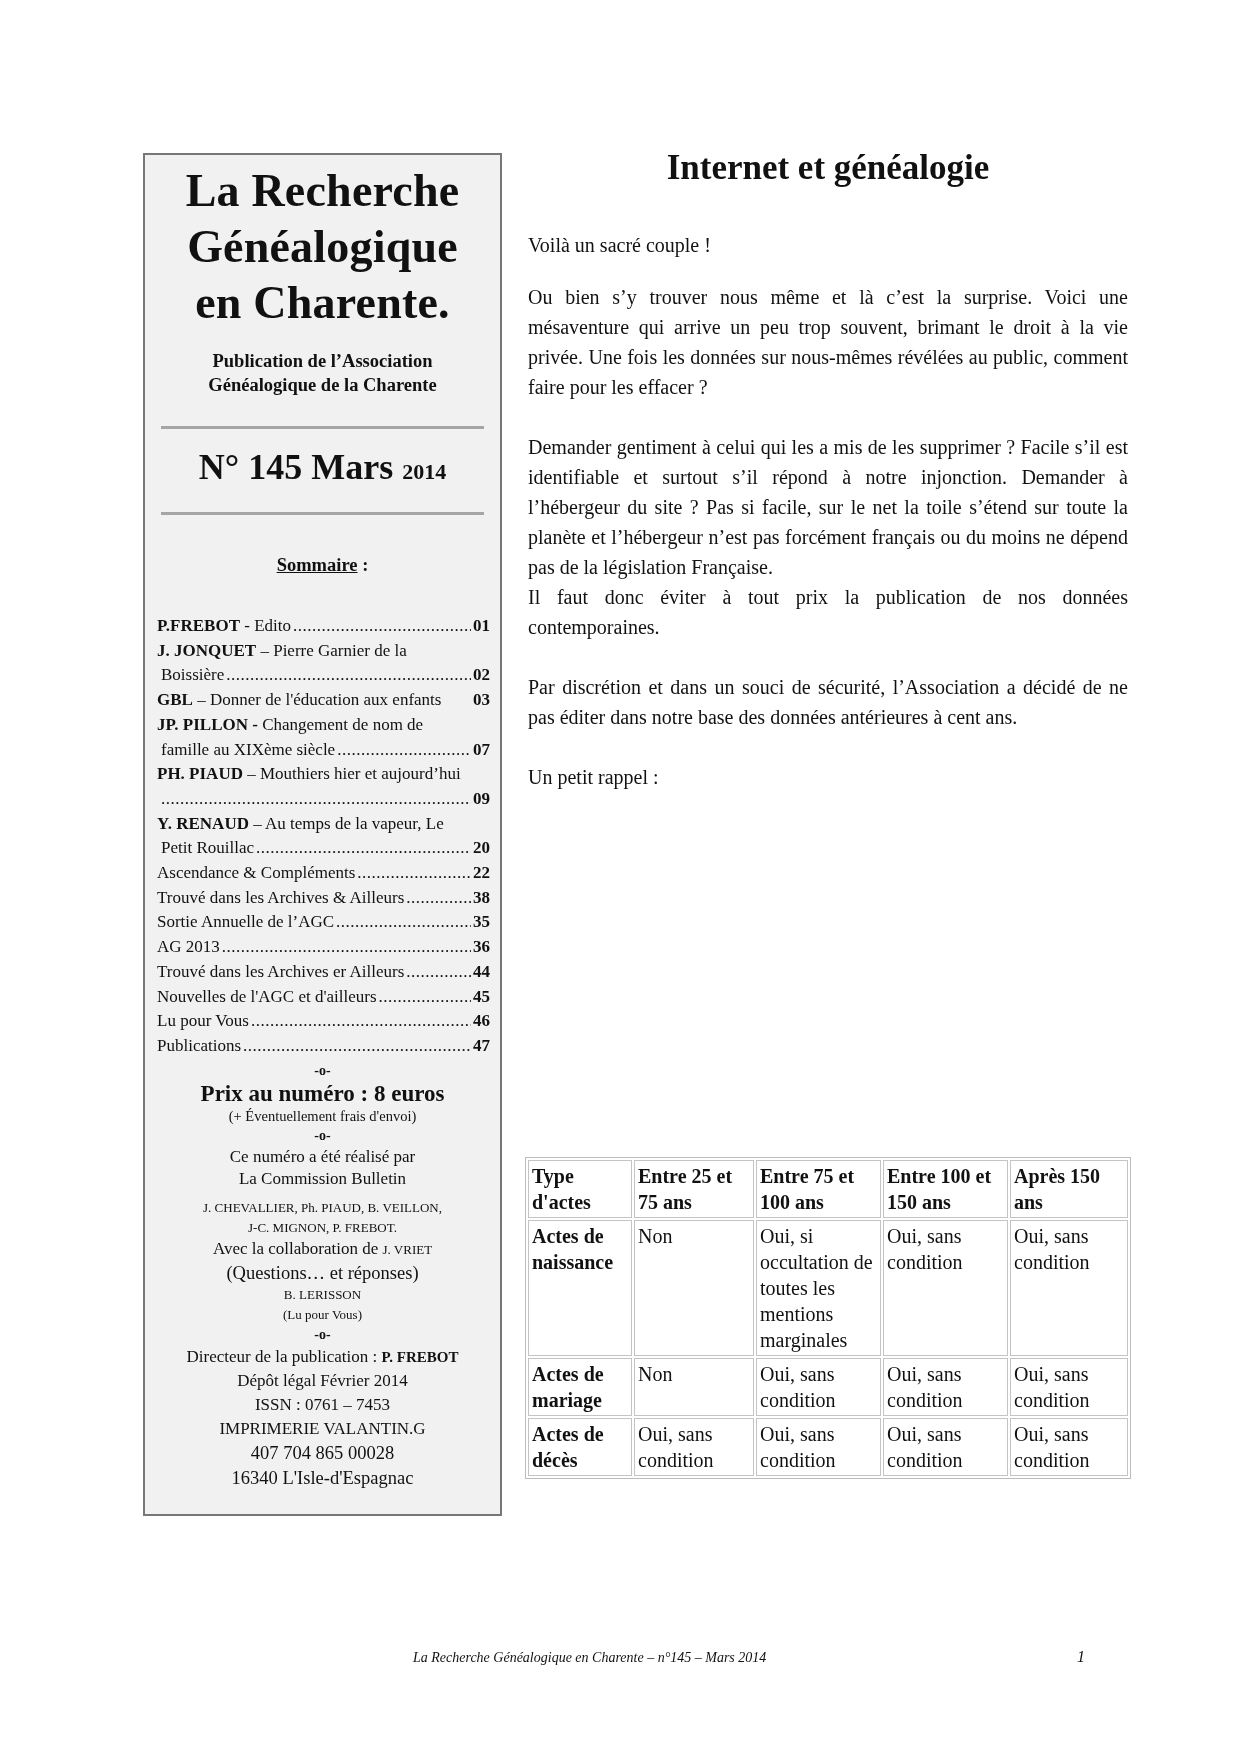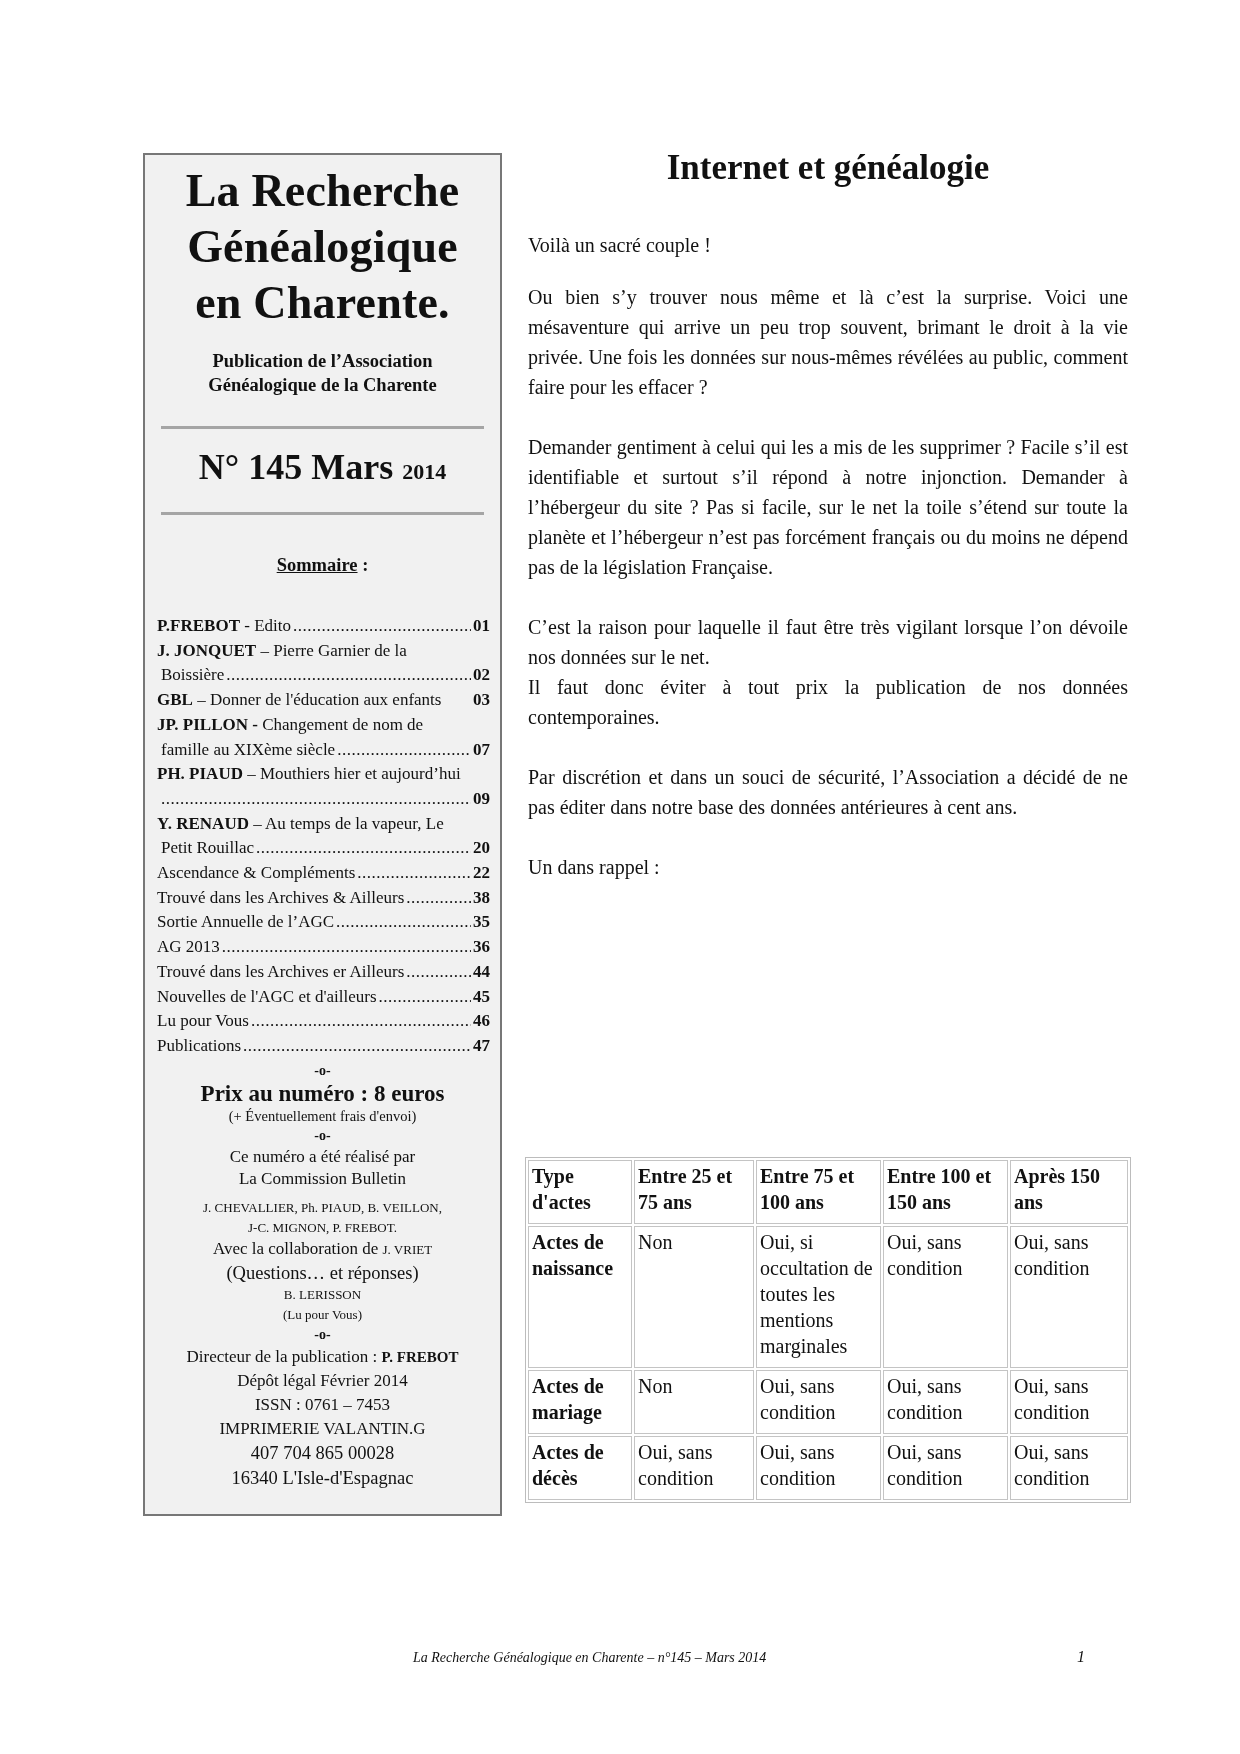--- a/index.html
+++ b/index.html
@@ -40,21 +40,21 @@
   .art-title { text-align: center; font-weight: bold; font-size: 35px; line-height: 44px; margin: 0; }
   .para { font-size: 20px; line-height: 30px; text-align: justify; margin: 0; }
   .p0 { margin-top: 40px; }
   .gap { margin-top: 22px; }
   .gap2 { margin-top: 30px; }
 
   table.rules { position: absolute; left: 525px; top: 1157px; width: 606px;
                 border-collapse: separate; border-spacing: 2px; border: 1px solid #bcbcbc;
                 font-size: 20px; line-height: 26px; background: #fff; }
   table.rules td, table.rules th { border: 1px solid #c4c4c4; vertical-align: top;
-                text-align: left; padding: 2px 3px 8px 3px; }
+                text-align: left; padding: 2px 3px 2px 3px; }
   table.rules th { font-weight: bold; }
   table.rules td.rowhead { font-weight: bold; }
 
   .footer { position: absolute; top: 1650px; left: 0; width: 1240px; font-style: italic;
             font-size: 14px; }
   .footer .ftext { position: absolute; left: 413px; }
   .footer .fpage { position: absolute; left: 1077px; font-size: 16px; top: -2px; }
 </style>
 </head>
 <body>
@@ -180,24 +180,23 @@
   <div class="med" style="line-height:24px">IMPRIMERIE VALANTIN.G</div>
   <div class="big" style="line-height:25px">407 704 865 00028</div>
   <div class="big" style="line-height:25px">16340 L'Isle-d'Espagnac</div>
 </div>
 
 <div class="article">
   <h1 class="art-title">Internet et généalogie</h1>
   <p class="para p0">Voilà un  sacré couple !</p>
   <p class="para gap">Ou bien s’y trouver nous même et là c’est la surprise. Voici une mésaventure qui arrive un peu trop souvent, brimant le droit à la vie privée. Une fois les données sur nous-mêmes révélées au public, comment faire pour les effacer ?</p>
   <p class="para gap2">Demander gentiment à celui qui les a mis de les supprimer ? Facile s’il est identifiable et surtout s’il répond à notre injonction. Demander à l’hébergeur du site ? Pas si facile, sur le net la toile s’étend sur toute la planète et l’hébergeur n’est pas forcément français ou du moins ne dépend pas de la législation Française.</p>
-  <p class="para gap2">C’est la raison pour laquelle il faut être très vigilant lorsque l’on dévoile nos données sur le net.</p>
   <p class="para">Il faut donc éviter à tout prix la publication de nos données contemporaines.</p>
   <p class="para gap2">Par discrétion et dans un souci de sécurité, l’Association a décidé de ne pas éditer dans notre base des données antérieures à cent ans.</p>
-  <p class="para gap2">Un dans rappel :</p>
+  <p class="para gap2">Un petit rappel :</p>
 </div>
 
 <table class="rules">
   <colgroup>
     <col style="width:104px">
       <col style="width:120px">
       <col style="width:125px">
       <col style="width:125px">
       <col>
   </colgroup>

